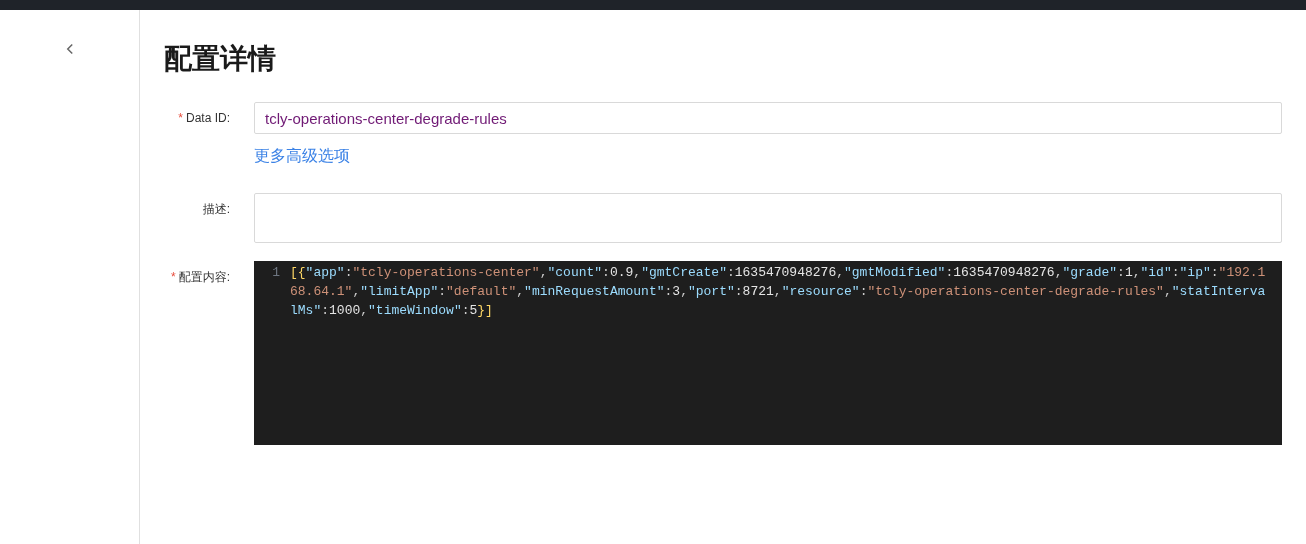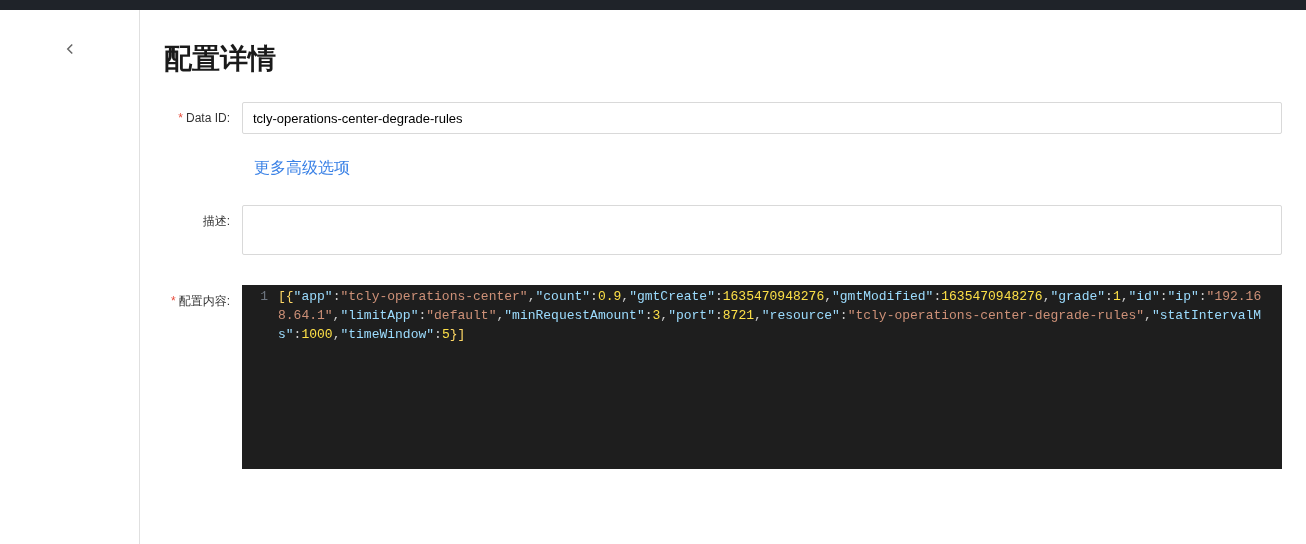--- a/index.html
+++ b/index.html
@@ -36,21 +36,22 @@
     }
     .page-title {
       font-size: 28px;
       font-weight: 700;
       color: #1a1a1a;
       margin-bottom: 24px;
     }
     .form-row {
       display: flex;
       align-items: center;
-      margin-bottom: 27px;
+      margin-bottom: 15px;
+      gap: 12px;
     }
     .form-row.align-top { align-items: flex-start; }
     .form-label {
       width: 78px;
       text-align: right;
       padding-right: 12px;
       color: #333;
       font-size: 12px;
       line-height: 32px;
     }
@@ -60,22 +61,22 @@
     }
     .form-control {
       flex: 1;
     }
     .text-input {
       width: 100%;
       height: 32px;
       border: 1px solid #d9d9d9;
       border-radius: 2px;
       padding: 0 10px;
-      font-size: 13px;
-      color: #000000;
+      font-size: 15px;
+      color: #701a75;
       outline: none;
     }
     .textarea-input {
       width: 100%;
       height: 50px;
       border: 1px solid #d9d9d9;
       border-radius: 2px;
       padding: 6px 10px;
       font-size: 13px;
       color: #333;
@@ -112,21 +113,21 @@
     .code-text {
       flex: 1;
       padding: 2px 10px 0 2px;
       color: #e8e8e8;
       white-space: pre-wrap;
       word-break: break-all;
     }
     .tok-bracket { color: #ffd866; }
     .tok-key { color: #9cdcfe; }
     .tok-str { color: #ce9178; }
-    .tok-num { color: #fde047; }
+    .tok-num { color: #e5e5e5; }
     .tok-punct { color: #cccccc; }
   </style>
 </head>
 <body>
 
 <div class="top-bar"></div>
 
 <div class="layout">
 
   <div class="sidebar">

